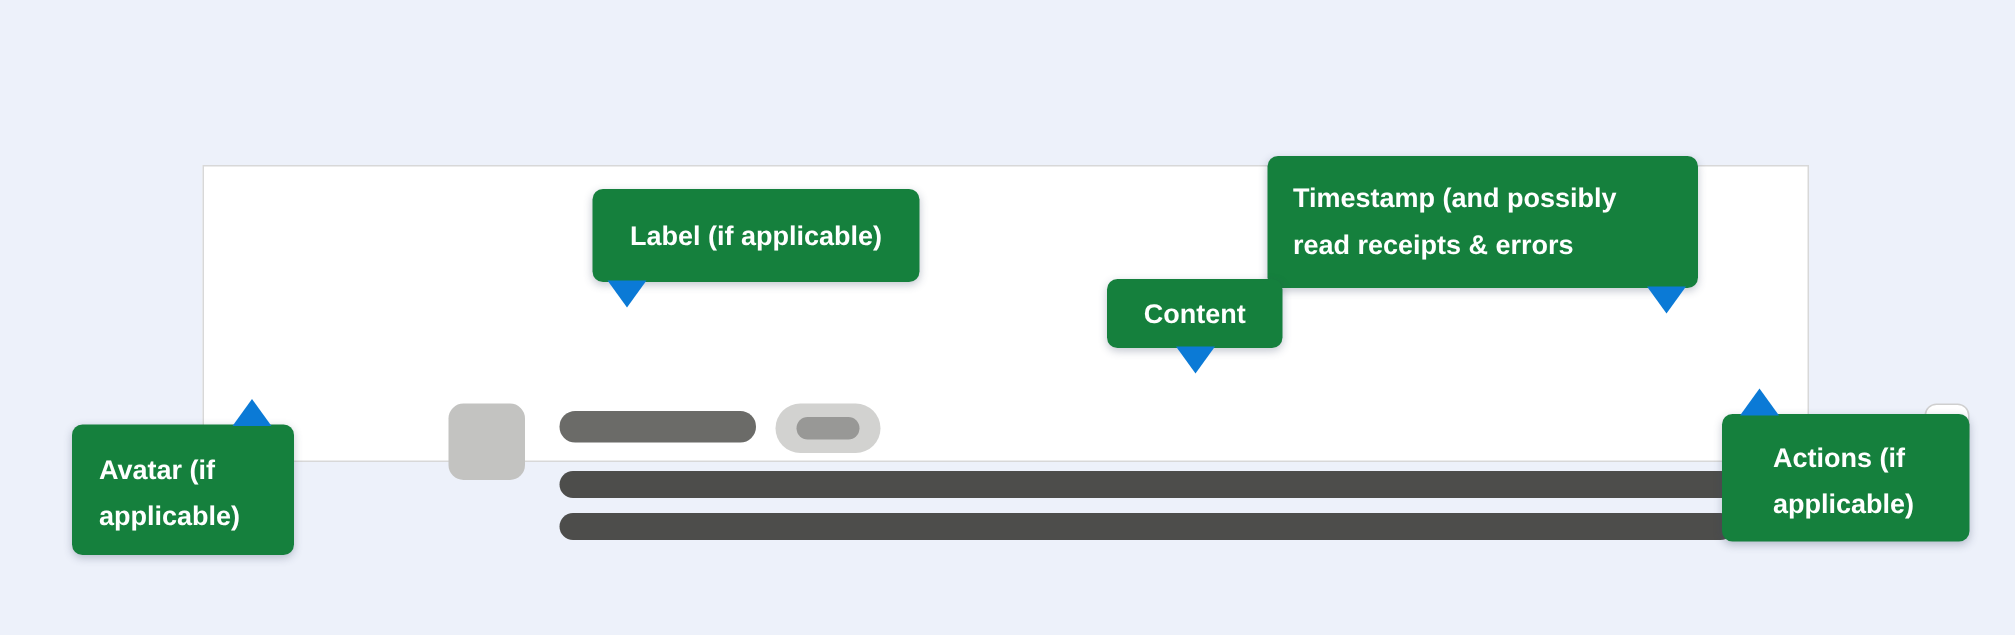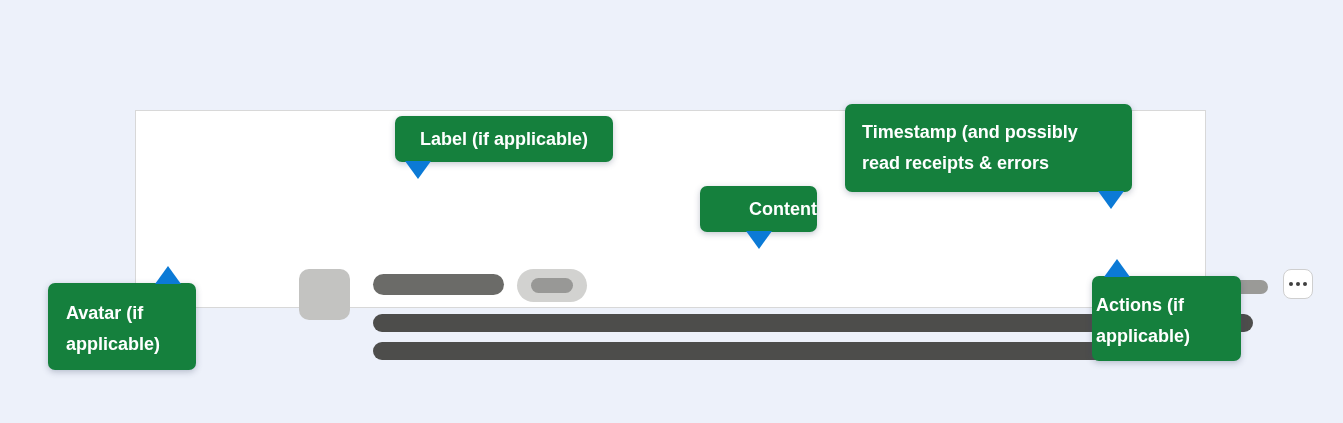--- a/index.html
+++ b/index.html
@@ -80,36 +80,36 @@
     top:-17px;
     border-left:13px solid transparent;
     border-right:13px solid transparent;
     border-bottom:18px solid #0B7AD6;
   }
   .centered{display:flex;align-items:center;justify-content:center;text-align:center;}
 
   .co-participant{left:201px;top:78px;width:156px;height:54px;}
   .co-participant .tail{left:61px;}
 
-  .co-label{left:395px;top:68px;width:218px;height:46px;}
+  .co-label{left:395px;top:78px;width:218px;height:62px;}
   .co-label .tail{left:10px;}
 
   .co-timestamp{left:845px;top:56px;width:287px;height:88px;
     padding:13px 16px 0 17px;line-height:31px;}
   .co-timestamp .tail{right:8px;}
 
-  .co-content{left:700px;top:138px;width:117px;height:46px;justify-content:flex-end;}
+  .co-content{left:738px;top:138px;width:117px;height:46px;}
   .co-content .tail{left:calc(50% - 13px);}
 
   .co-avatar{left:48px;top:235px;width:148px;height:87px;
     padding:15px 12px 0 18px;line-height:31px;}
   .co-avatar .tail{left:107px;}
 
-  .co-actions{left:1092px;top:228px;width:149px;height:85px;
-    padding:14px 12px 0 4px;line-height:31px;}
+  .co-actions{left:1148px;top:228px;width:165px;height:85px;
+    padding:14px 12px 0 34px;line-height:31px;}
   .co-actions .tail{left:12px;}
 </style>
 </head>
 <body>
 
 <div class="stage">
 
   <div class="card">
     <div class="avatar-ph"></div>
     <div class="pill participant-ph"></div>

